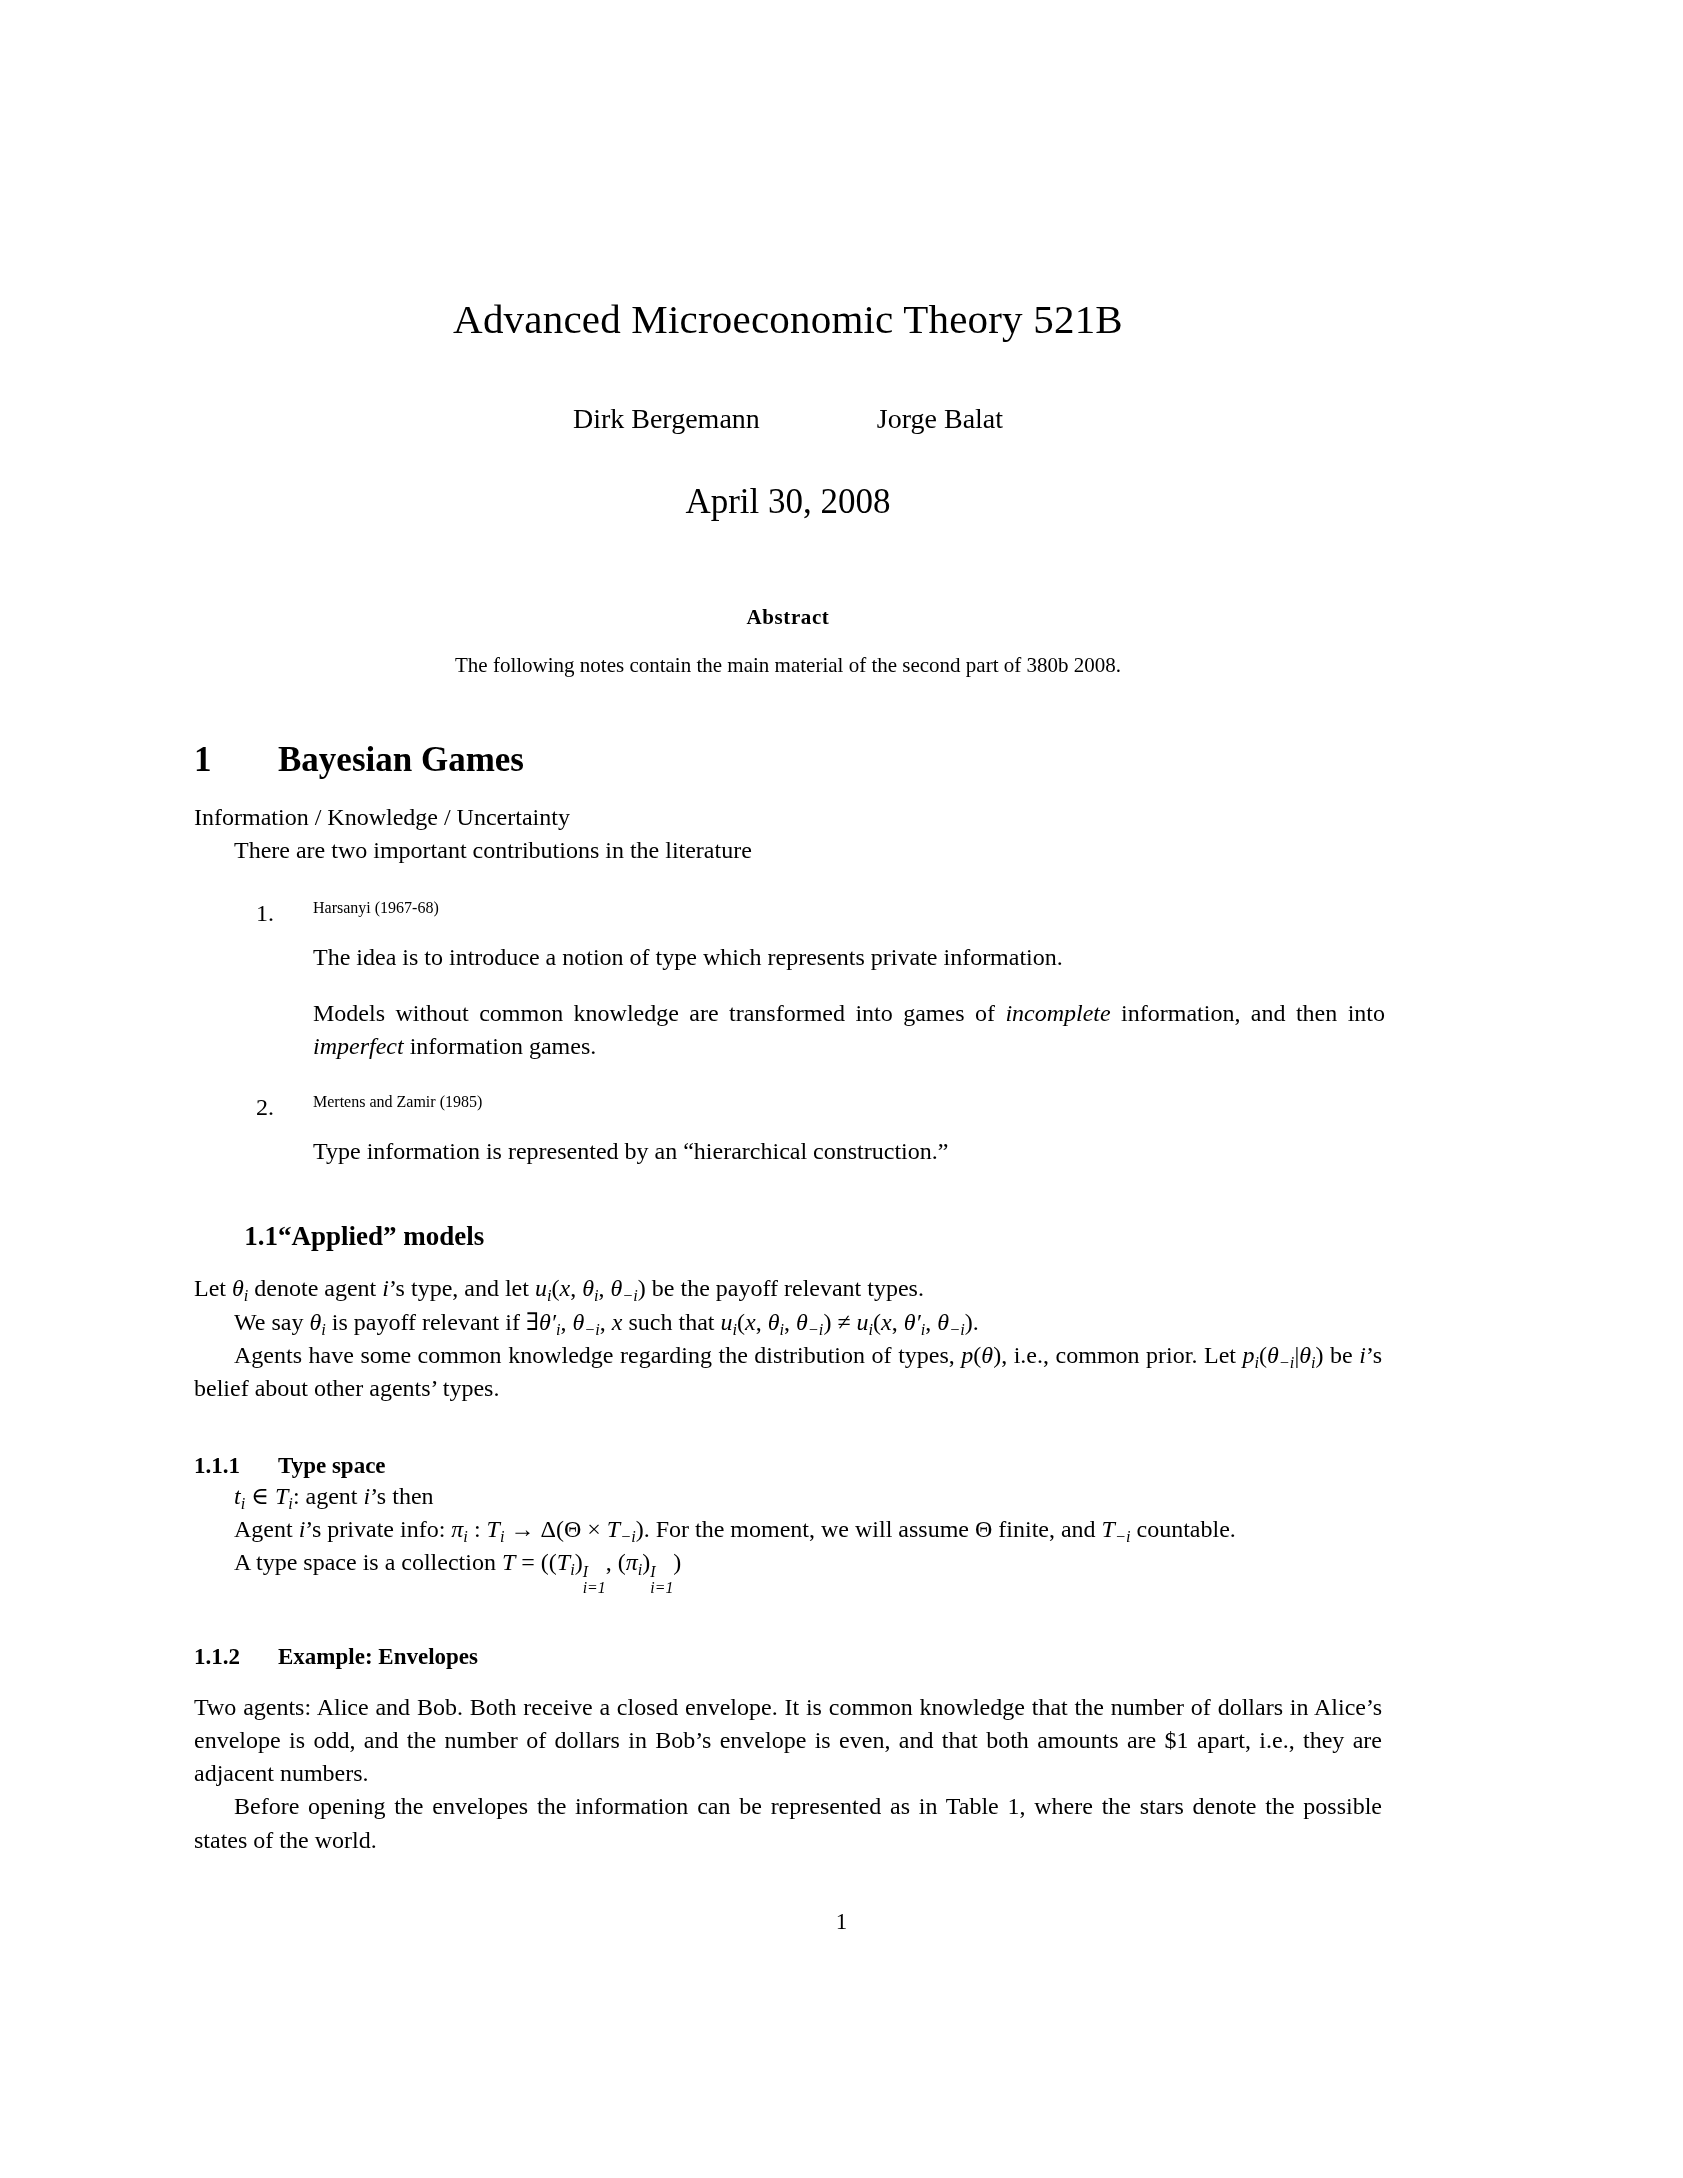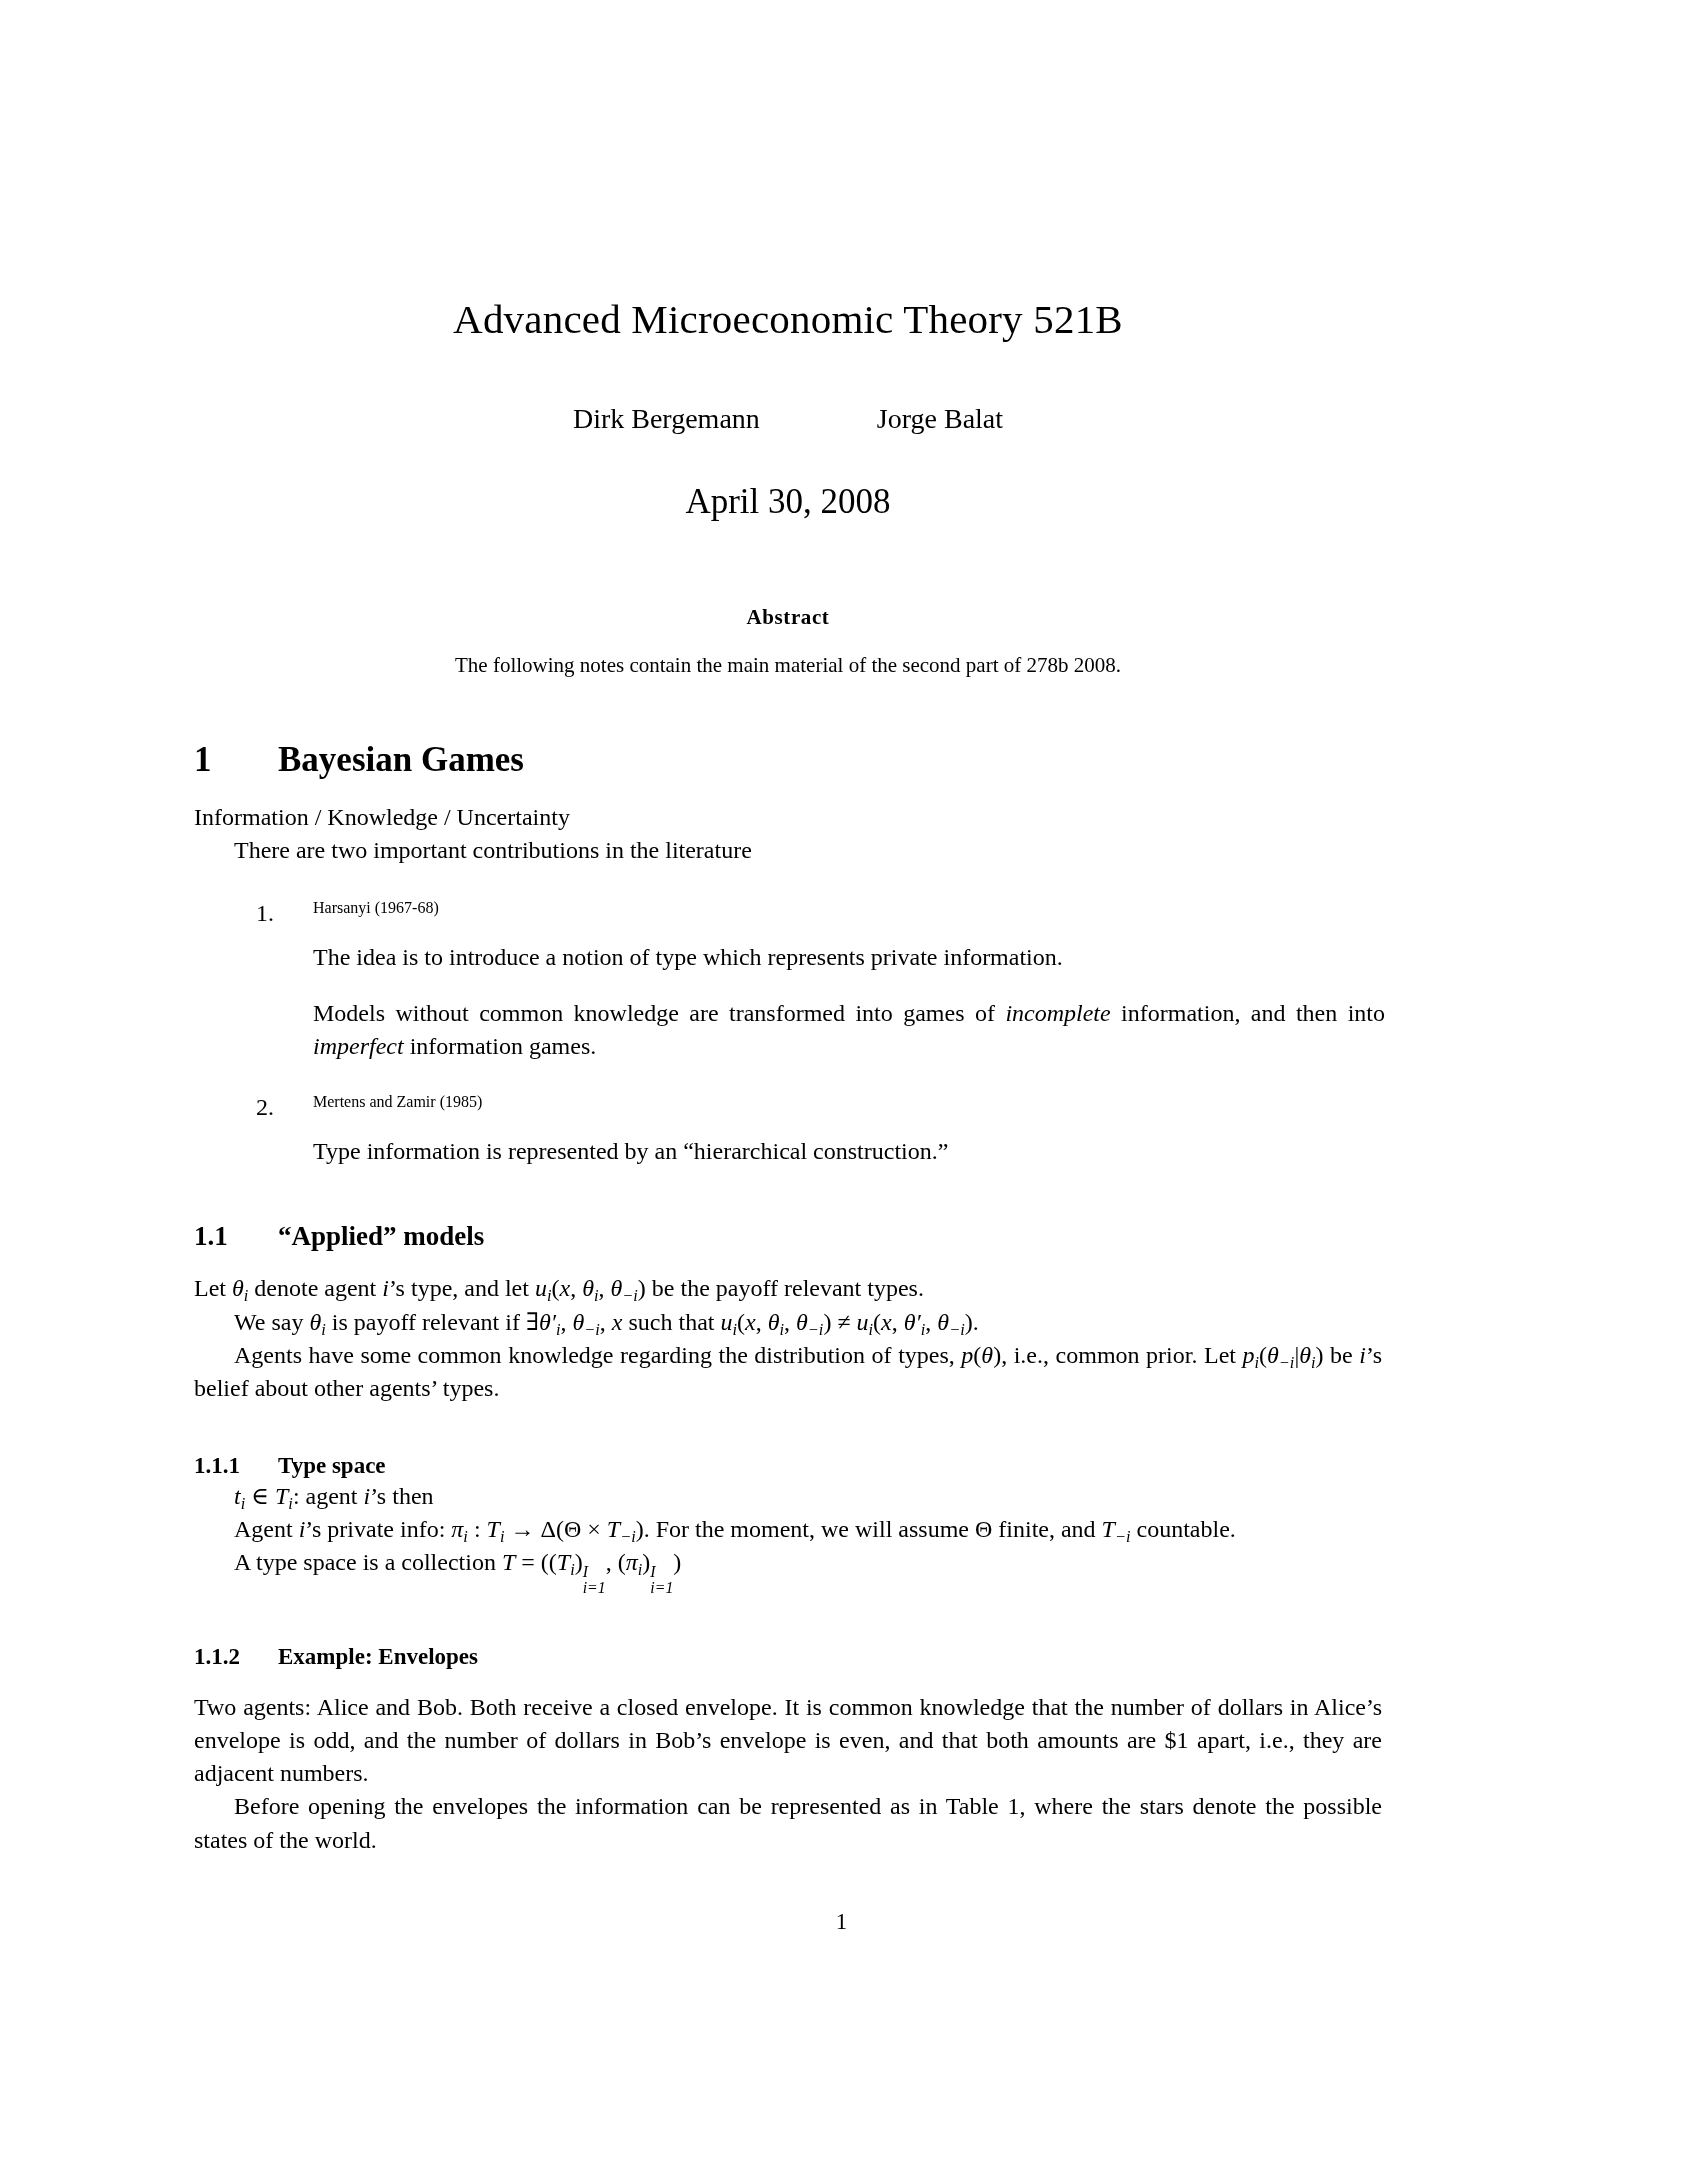--- a/index.html
+++ b/index.html
@@ -80,21 +80,21 @@
   }
   h1.sec .num { width: 84px; flex: none; }
 
   h2.sub {
     font-size: 27px;
     font-weight: bold;
     margin: 53px 0 0 0;
     line-height: 1.15;
     display: flex;
   }
-  h2.sub .num { width: 84px; flex: none; }
+  h2.sub .num { width: 84px; flex: none; text-align: right; }
 
   h3.subsub {
     font-size: 23px;
     font-weight: bold;
     margin: 48px 0 0 0;
     line-height: 1.15;
     display: flex;
   }
   h3.subsub .num { width: 84px; flex: none; }
 
@@ -182,21 +182,21 @@
 
     <div class="author-row">
       <span>Dirk Bergemann</span>
       <span>Jorge Balat</span>
     </div>
 
     <div class="doc-date">April 30, 2008</div>
 
     <div class="abstract-block">
       <div class="abstract-heading">Abstract</div>
-      <div class="abstract-body">The following notes contain the main material of the second part of 278b 2008.</div>
+      <div class="abstract-body">The following notes contain the main material of the second part of 380b 2008.</div>
     </div>
 
     <h1 class="sec">
       <span class="num">1</span>
       <span>Bayesian Games</span>
     </h1>
 
     <p class="body first">Information / Knowledge / Uncertainty</p>
     <p class="body tight"><span class="indent"></span><span>There are two important contributions in the literature</span></p>
 

